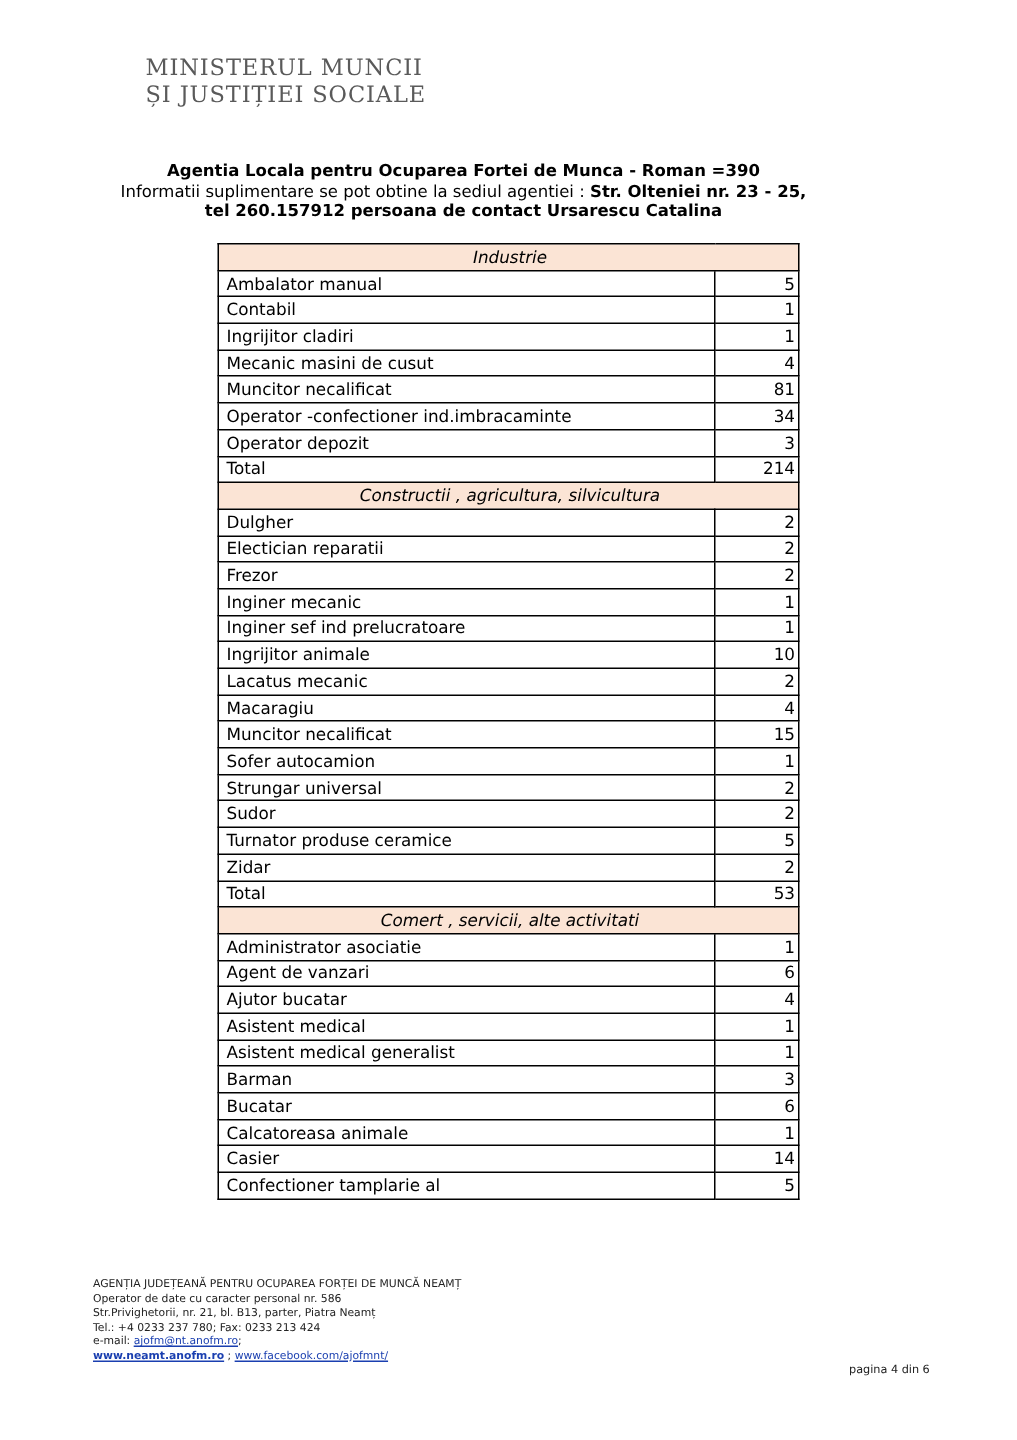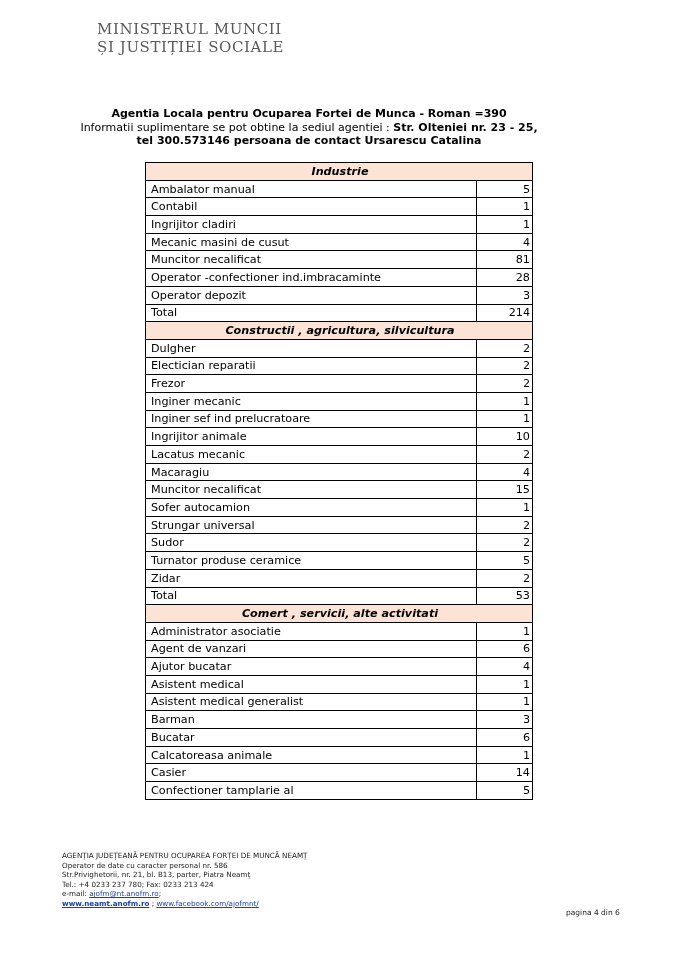--- a/index.html
+++ b/index.html
@@ -1,44 +1,44 @@
 <!DOCTYPE html>
 <html><head>
 <meta charset="utf-8">
 <style>
   html, body { margin: 0; padding: 0; background: #ffffff; }
   body { width: 678px; height: 960px; position: relative; overflow: hidden; font-family: "DejaVu Sans", sans-serif; color: #000; }
-  .logo { position: absolute; left: 97px; top: 20px; font-family: "DejaVu Serif", serif; color: #5a5a5a; font-size: 15px; line-height: 18px; letter-spacing: 0.6px; }
+  .logo { position: absolute; left: 97px; top: 36px; font-family: "DejaVu Serif", serif; color: #5a5a5a; font-size: 15px; line-height: 18px; letter-spacing: 0.6px; }
   .logo div { white-space: nowrap; }
   .intro { position: absolute; left: 0; width: 618px; top: 107px; text-align: center; font-size: 11px; line-height: 13.5px; }
   .intro .l1 { font-weight: bold; }
   .intro .b { font-weight: bold; }
   table.jobs { position: absolute; left: 145px; top: 162px; width: 388px; border-collapse: collapse; font-size: 11.2px; }
   table.jobs td { border: 1px solid #000; height: 16.7px; padding: 0 3px 0 5px; line-height: 15px; white-space: nowrap; }
   table.jobs td.num { width: 48px; text-align: right; padding-right: 2px; }
-  table.jobs tr.section td { background: #fbe4d5; text-align: center; font-style: italic; font-weight: bold; }
+  table.jobs tr.section td { background: #fbe4d5; text-align: center; font-style: italic; font-weight: normal; }
   .footer { position: absolute; left: 62px; top: 851px; font-size: 7.2px; line-height: 9.5px; color: #222; }
   .footer a { color: #1a3fb0; text-decoration: underline; }
   .footer .bold { font-weight: bold; }
   .pager { position: absolute; left: 566px; top: 908px; font-size: 7.5px; color: #222; }
 </style>
 </head>
 <body>
 
 <div class="logo">
   <div>MINISTERUL MUNCII</div>
   <div>ȘI JUSTIȚIEI SOCIALE</div>
 </div>
 
 <div class="intro">
   <div class="l1">Agentia Locala pentru Ocuparea Fortei de Munca - Roman =390</div>
   <div>
     <span>Informatii suplimentare se pot obtine la sediul agentiei : </span><span class="b">Str. Olteniei  nr. 23 - 25,</span>
   </div>
-  <div class="b">tel 300.573146 persoana de contact Ursarescu Catalina</div>
+  <div class="b">tel 260.157912 persoana de contact Ursarescu Catalina</div>
 </div>
 
 <table class="jobs">
   <tbody id="jobs-body">
       <tr class="section">
         <td colspan="2">Industrie</td>
       </tr>
       <tr>
         <td>Ambalator manual</td>
         <td class="num">5</td>
@@ -54,21 +54,21 @@
       <tr>
         <td>Mecanic masini de cusut</td>
         <td class="num">4</td>
       </tr>
       <tr>
         <td>Muncitor necalificat</td>
         <td class="num">81</td>
       </tr>
       <tr>
         <td>Operator -confectioner ind.imbracaminte</td>
-        <td class="num">28</td>
+        <td class="num">34</td>
       </tr>
       <tr>
         <td>Operator depozit</td>
         <td class="num">3</td>
       </tr>
       <tr>
         <td>Total</td>
         <td class="num">214</td>
       </tr>
       <tr class="section">

